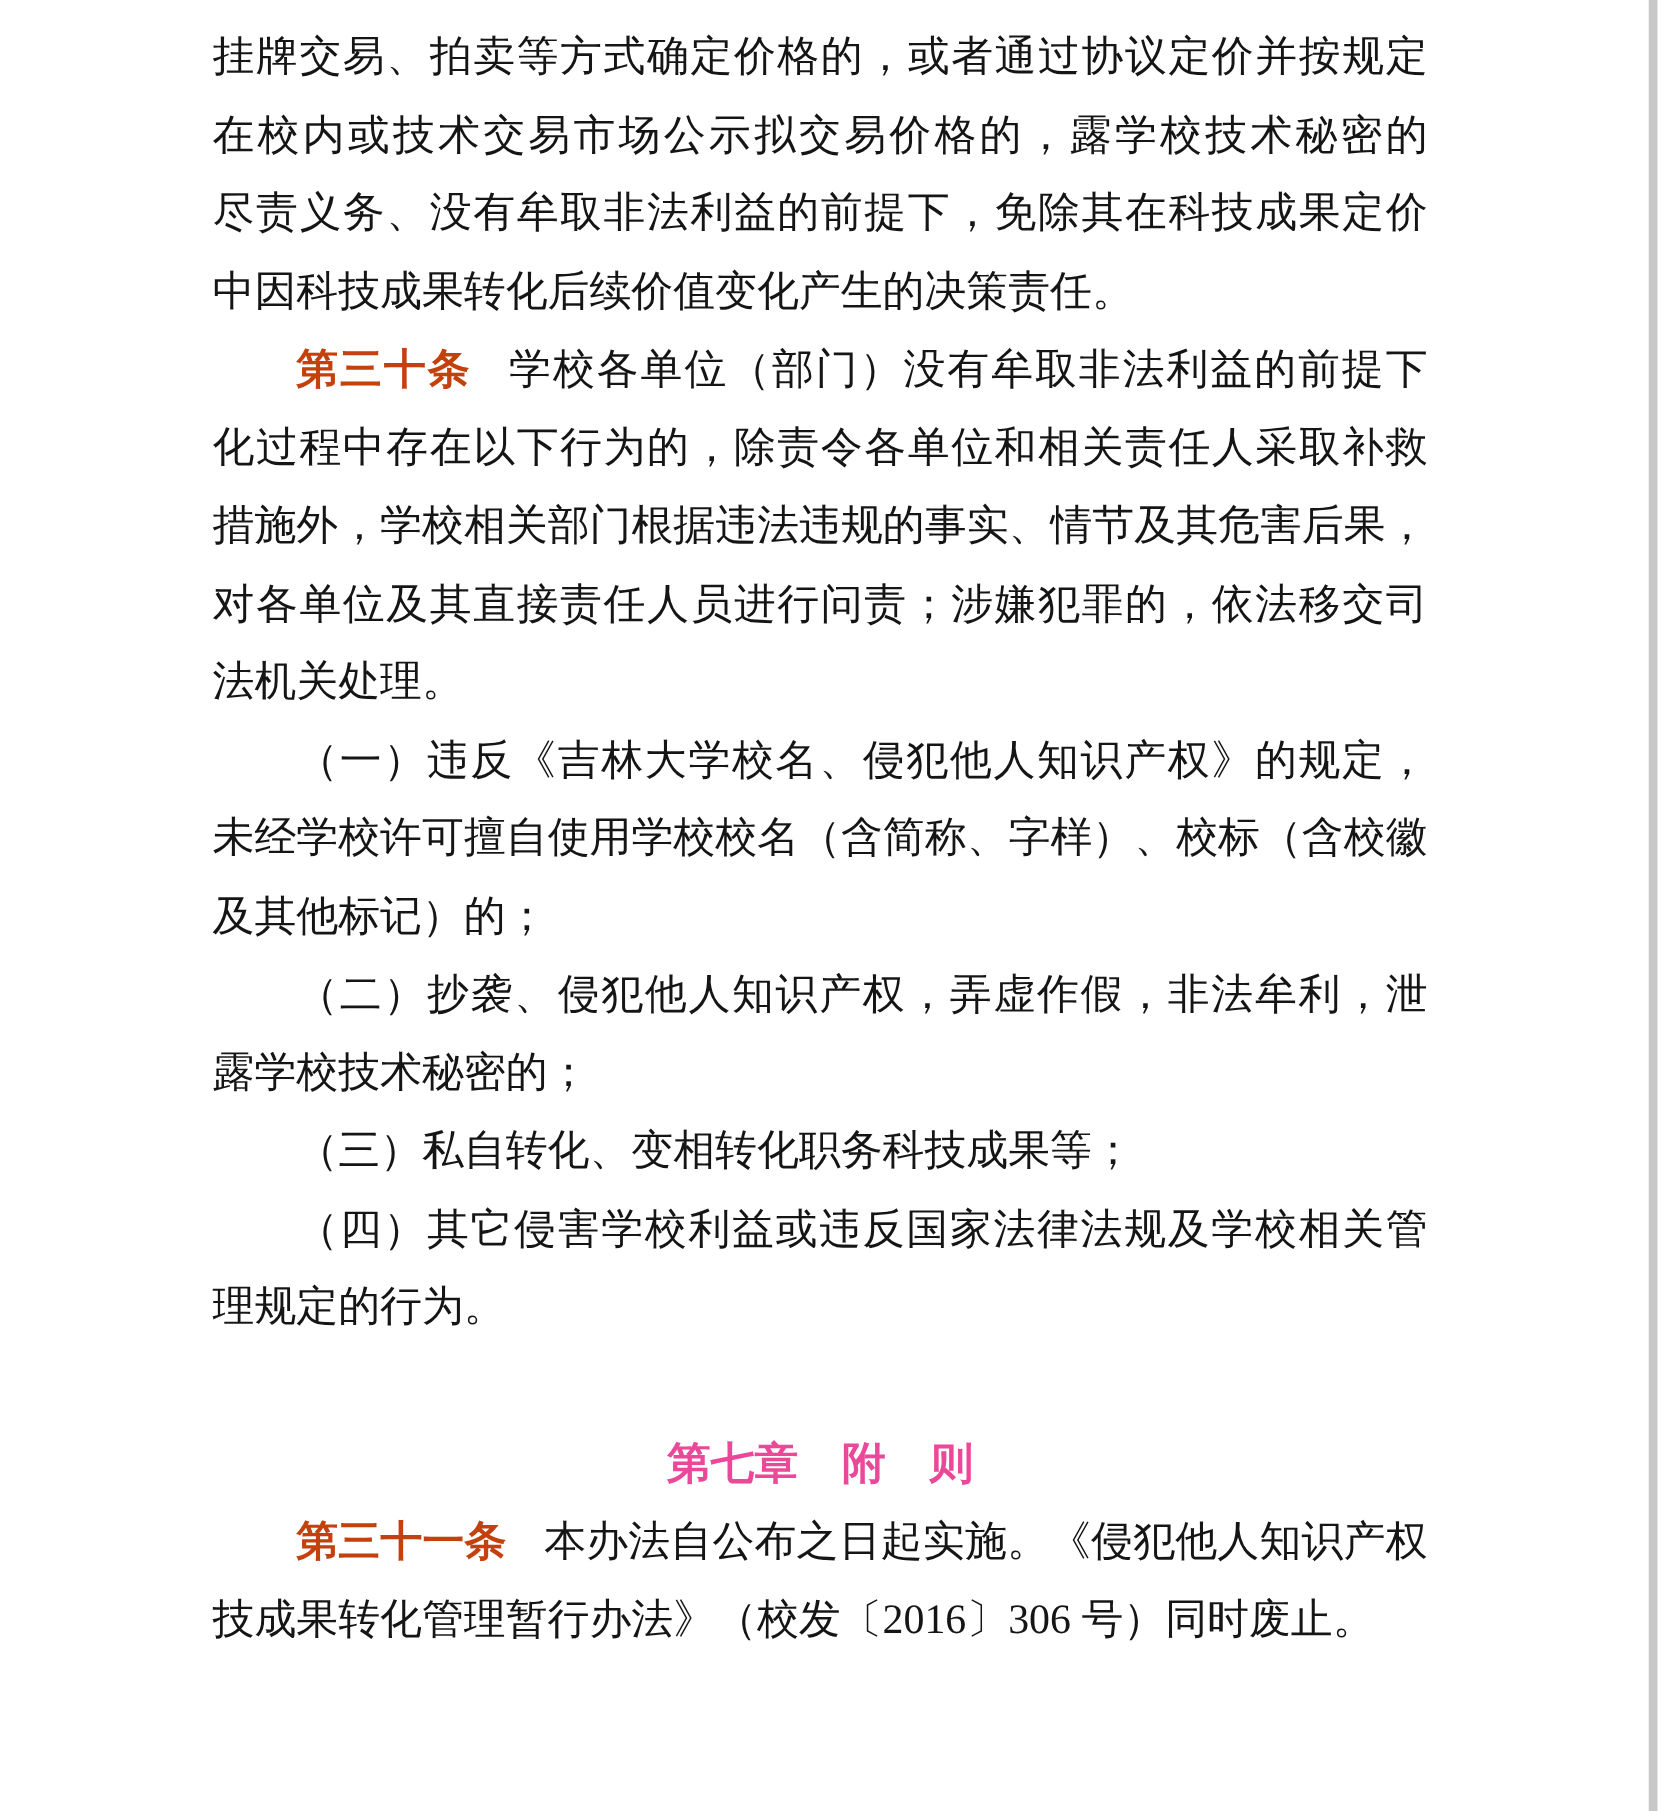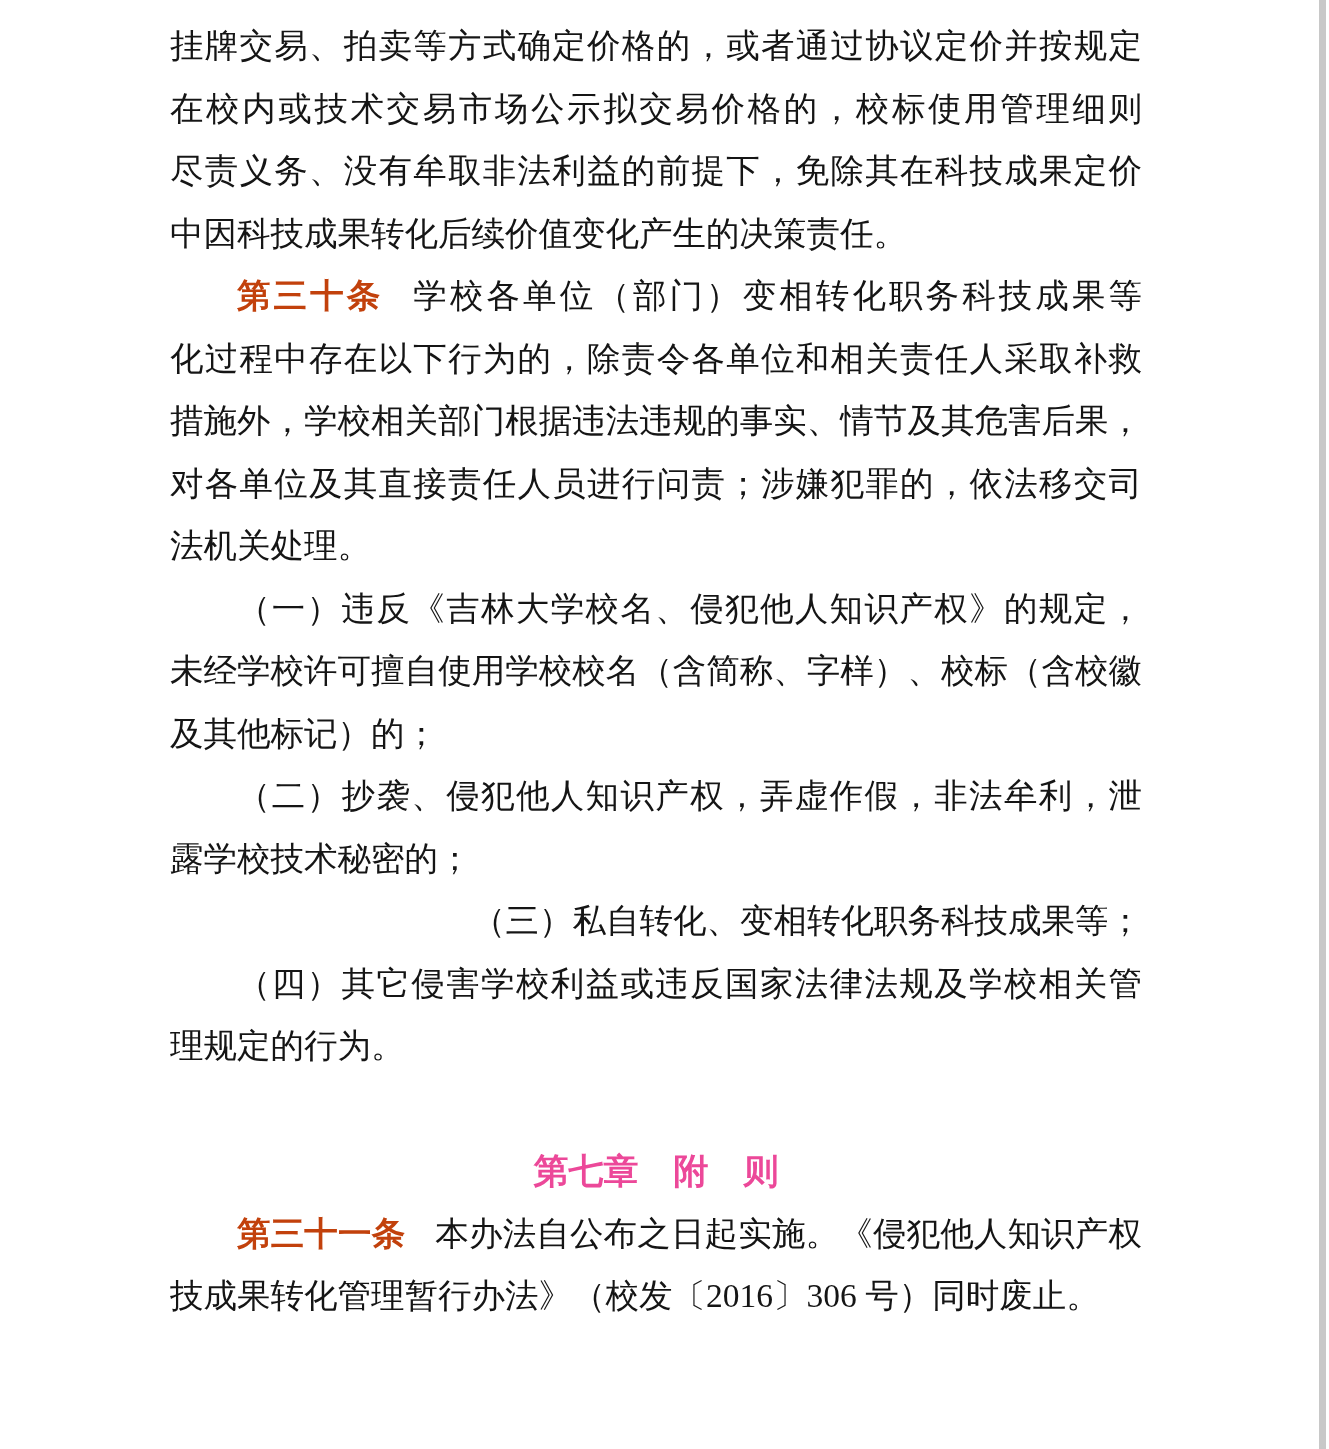--- a/index.html
+++ b/index.html
@@ -35,21 +35,20 @@
     white-space: nowrap;
     text-align: left;
   }
   .line.full {
     white-space: normal;
     text-align: justify;
     text-align-last: justify;
   }
   .line.indent {
     padding-left: 67px;
-    text-align: right;
   }
   .label {
     font-weight: bold;
     font-family: "Liberation Sans", "DejaVu Sans", sans-serif;
     color: #c2410c;
     margin-right: 30px;
   }
   .line.heading {
     font-weight: bold;
     font-family: "Liberation Sans", "DejaVu Sans", sans-serif;
@@ -71,25 +70,25 @@
     background: #c8c8c8;
   }
 </style>
 </head>
 <body>
 
 <div class="page">
   <div class="textblock">
 
     <div class="line full">挂牌交易、拍卖等方式确定价格的，或者通过协议定价并按规定</div>
-    <div class="line full">在校内或技术交易市场公示拟交易价格的，校标使用管理细则</div>
+    <div class="line full">在校内或技术交易市场公示拟交易价格的，露学校技术秘密的</div>
     <div class="line full">尽责义务、没有牟取非法利益的前提下，免除其在科技成果定价</div>
     <div class="line">中因科技成果转化后续价值变化产生的决策责任。</div>
 
-    <div class="line full indent"><span class="label">第三十条</span><span>学校各单位（部门）变相转化职务科技成果等</span></div>
+    <div class="line full indent"><span class="label">第三十条</span><span>学校各单位（部门）没有牟取非法利益的前提下</span></div>
     <div class="line full">化过程中存在以下行为的，除责令各单位和相关责任人采取补救</div>
     <div class="line full">措施外，学校相关部门根据违法违规的事实、情节及其危害后果，</div>
     <div class="line full">对各单位及其直接责任人员进行问责；涉嫌犯罪的，依法移交司</div>
     <div class="line">法机关处理。</div>
 
     <div class="line full indent">（一）违反《吉林大学校名、侵犯他人知识产权》的规定，</div>
     <div class="line full">未经学校许可擅自使用学校校名（含简称、字样）、校标（含校徽</div>
     <div class="line">及其他标记）的；</div>
 
     <div class="line full indent">（二）抄袭、侵犯他人知识产权，弄虚作假，非法牟利，泄</div>

